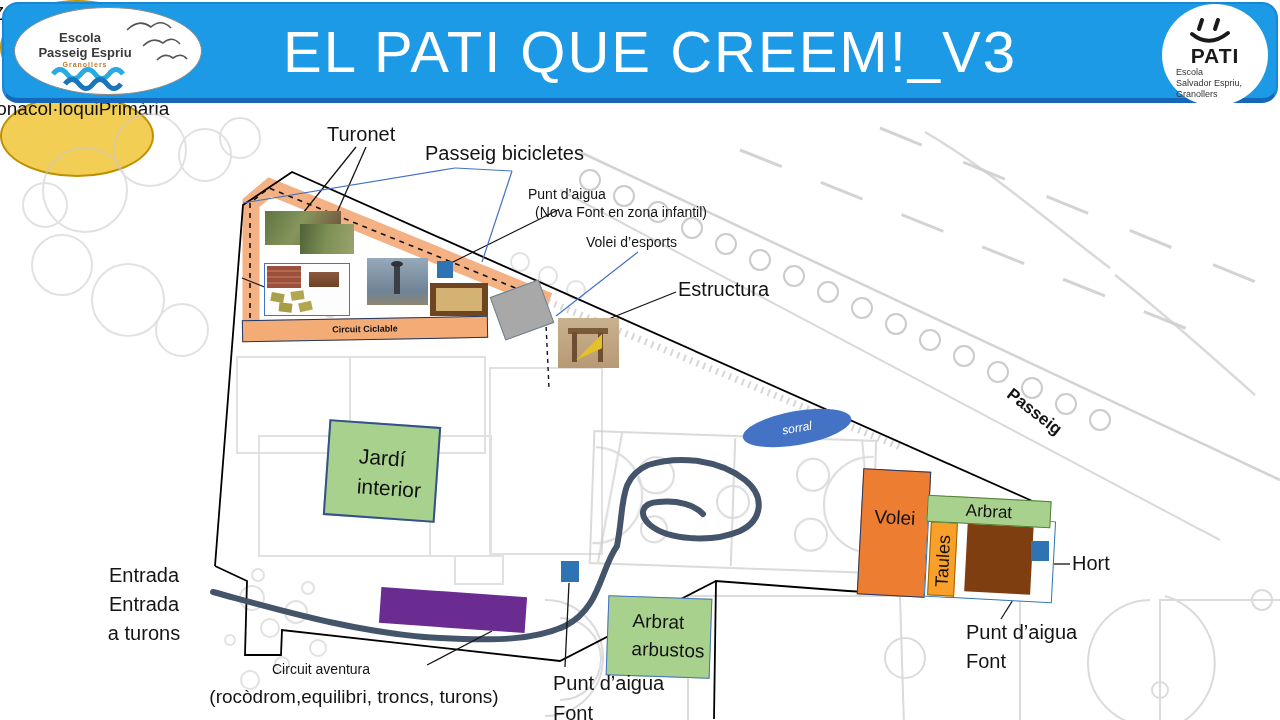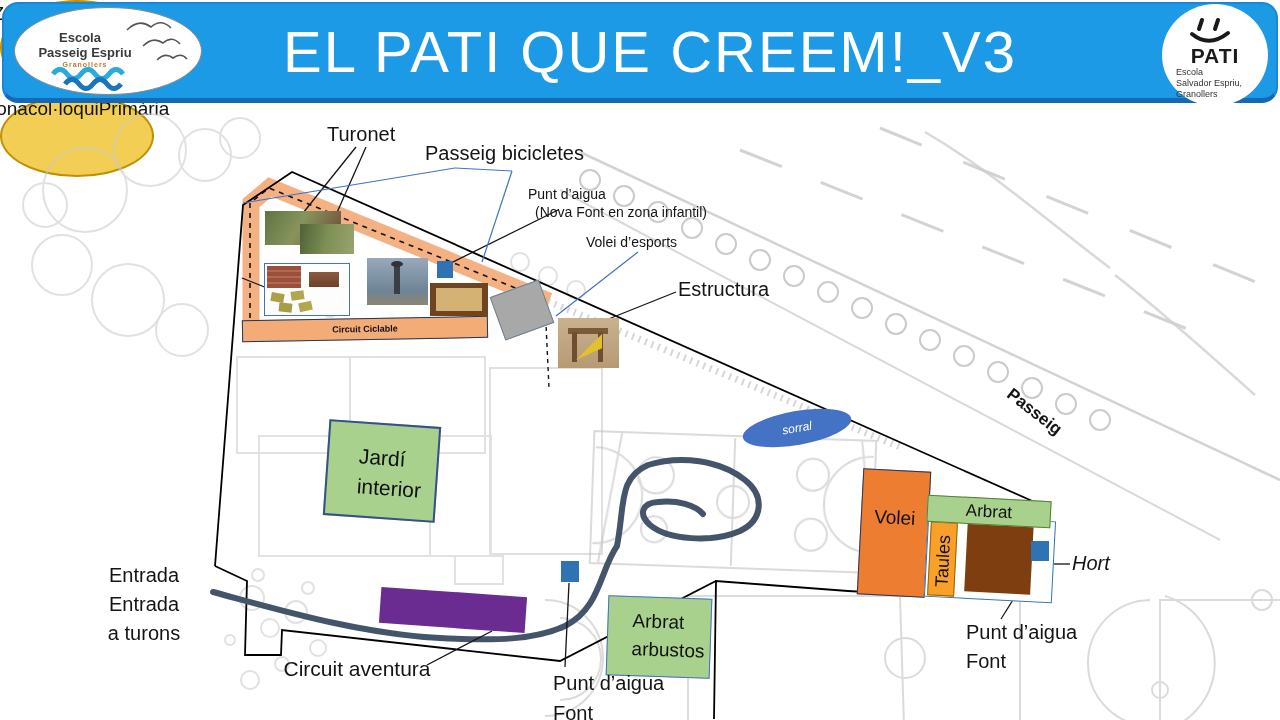--- a/index.html
+++ b/index.html
@@ -294,29 +294,30 @@
     <div style="position:absolute;left:18px;top:16px;width:26px;height:26px;background:#e3c02c;
          clip-path:polygon(100% 0,0 100%,100% 55%);"></div>
   </div>
 
   <div class="lbl" style="left:327px;top:122px;width:90px;">Turonet</div>
   <div class="lbl" style="left:425px;top:141px;">Passeig bicicletes</div>
   <div class="lbl small" style="left:528px;top:186px;font-size:14px;">Punt d’aigua</div>
   <div class="lbl small" style="left:535px;top:204px;">(Nova Font en zona infantil)</div>
   <div class="lbl small" style="left:586px;top:234px;">Volei d’esports</div>
   <div class="lbl" style="left:678px;top:277px;">Estructura</div>
-  <div class="lbl" style="left:1072px;top:551px;font-style:italic;">Hort</div>
+  <div class="lbl" style="left:1072px;top:551px;">Hort</div>
 
   <div class="lbl" style="left:85px;top:561px;width:118px;text-align:center;line-height:29px;">
     <div>Entrada</div>
     <div>Entrada</div>
     <div>a turons</div>
   </div>
 
-  <div class="lbl" style="left:272px;top:657px;width:170px;text-align:center;font-size:21px;">Circuit aventura</div>
+  <div class="lbl" style="left:272px;top:657px;width:170px;font-size:14px;">Circuit aventura</div>
+  <div class="lbl" style="left:186px;top:685px;width:336px;text-align:center;font-size:19px;">(rocòdrom,equilibri, troncs, turons)</div>
 
   <div class="lbl" style="left:553px;top:668px;line-height:30px;">
     <div>Punt d’aigua</div>
     <div>Font</div>
   </div>
 
   <div class="lbl" style="left:966px;top:618px;line-height:29px;">
     <div>Punt d’aigua</div>
     <div>Font</div>
   </div>

